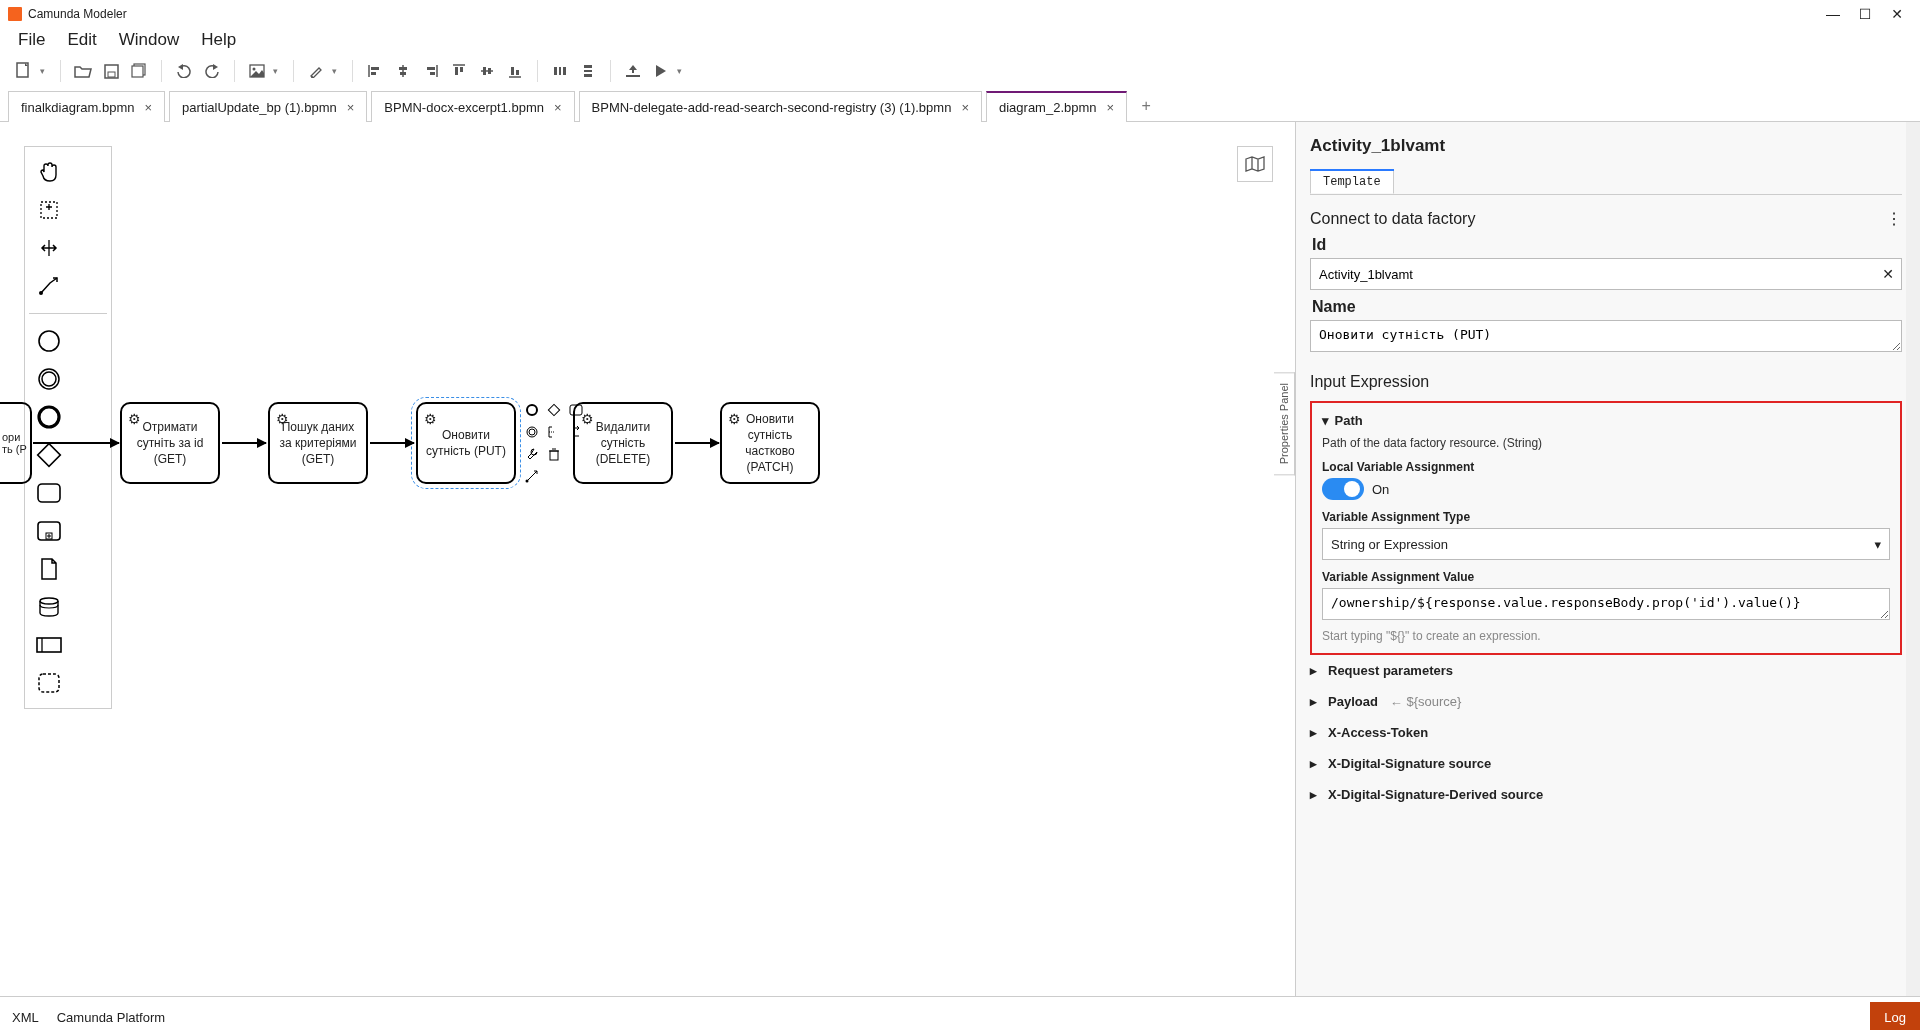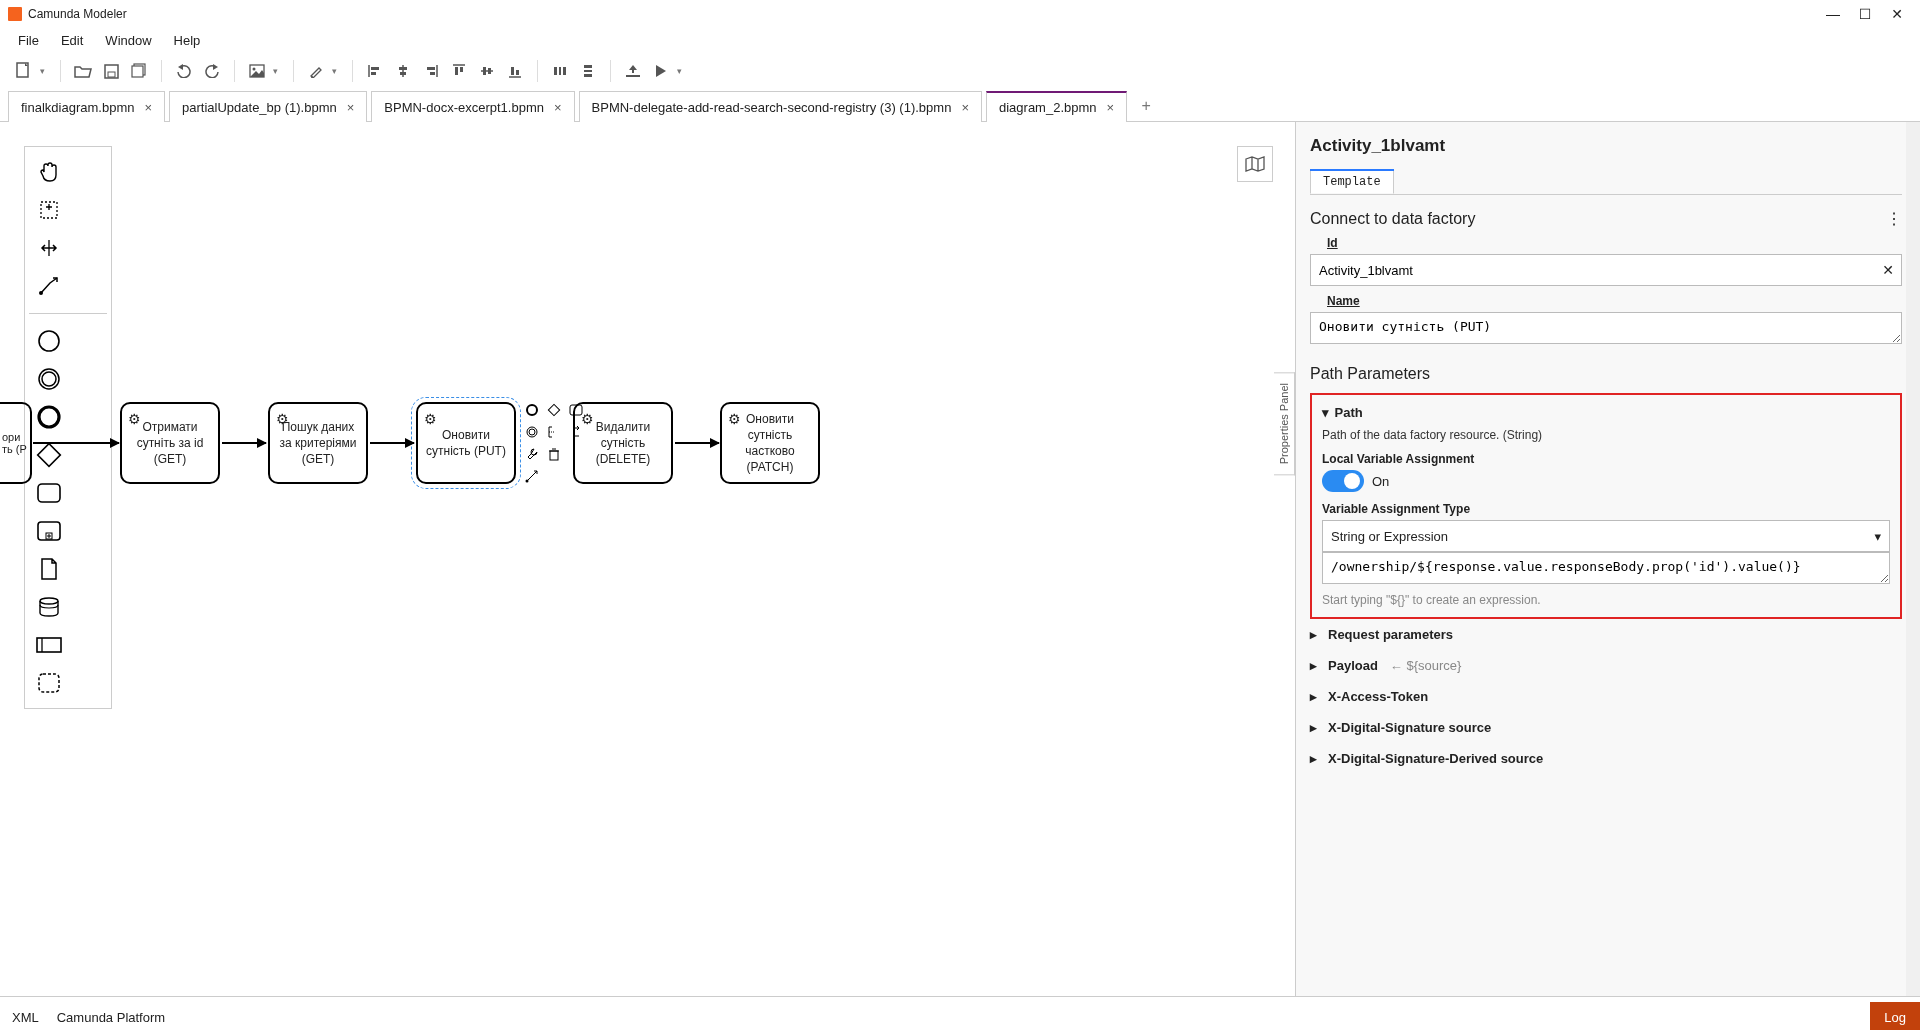--- a/index.html
+++ b/index.html
@@ -7,21 +7,21 @@
 
 
 .titlebar { height: 28px; display: flex; align-items: center; padding: 0 8px; justify-content: space-between; }
 .titlebar-left { display: flex; align-items: center; gap: 6px; }
 .app-icon { width: 14px; height: 14px; background: #f5631e; display: inline-block; border-radius: 1px; }
 .titlebar-title { font-size: 12px; }
 .titlebar-controls { display: flex; gap: 18px; font-size: 14px; margin-right: 8px; }
 .win-ctrl { width: 14px; text-align: center; cursor: default; }
 
 
-.menubar { height: 24px; display: flex; align-items: center; padding: 0 8px; gap: 2px; font-size: 13px; }
+.menubar { height: 24px; display: flex; align-items: center; padding: 0 8px; gap: 2px; font-size: 17px; }
 .menubar-item { padding: 2px 10px; cursor: default; }
 
 
 .toolbar { height: 38px; display: flex; align-items: center; padding: 0 12px; gap: 4px; }
 .tool-btn { width: 24px; height: 24px; display: flex; align-items: center; justify-content: center; color: #555; }
 .tool-sep { width: 1px; height: 22px; background: #ddd; margin: 0 6px; }
 .tool-chevron { width: 10px; font-size: 9px; color: #777; }
 
 
 .tabbar { height: 32px; display: flex; align-items: stretch; border-bottom: 1px solid #ccc; padding-left: 8px; }
@@ -68,21 +68,21 @@
 .props-inner { padding: 0 18px 14px 14px; }
 .props-title { font-size: 17px; font-weight: bold; padding: 14px 0 8px; }
 .props-template-tab { display: inline-block; border: 1px solid #ccc; border-bottom-color: #f8f8f8; padding: 4px 12px; font-size: 12px; background: #fff; position: relative; }
 .props-template-tab::before { content: ""; position: absolute; left: -1px; right: -1px; top: -2px; height: 2px; background: #2a7aff; }
 .props-template-bar { border-bottom: 1px solid #ccc; margin-top: 6px; font-family: Liberation Mono, monospace; }
 
 .props-section-hd { display: flex; align-items: center; justify-content: space-between; margin: 14px 0 8px; }
 .props-section-hd h3 { font-size: 16px; font-weight: normal; }
 .kebab { font-size: 16px; }
 
-.field-lbl { font-size: 12px; font-weight: bold; margin: 8px 17px 4px; text-decoration: underline; }
+.field-lbl { font-size: 16px; font-weight: bold; margin: 8px 2px 4px; }
 .field-input { width: 100%; height: 32px; border: 1px solid #bbb; background: #fff; padding: 0 8px; font-size: 13px; }
 .id-row { position: relative; }
 .id-clear { position: absolute; right: 8px; top: 50%; transform: translateY(-50%); font-size: 14px; }
 .field-ta { width: 100%; height: 32px; border: 1px solid #bbb; background: #fff; padding: 6px 8px; font-size: 13px; resize: both; }
 
 .highlight-box { border: 2px solid #e02424; padding: 10px; margin-top: 10px; background: #f8f8f8; }
 .collap-hd { display: flex; align-items: center; gap: 6px; font-size: 13px; font-weight: bold; margin-bottom: 6px; }
 .desc-text { font-size: 12px; color: #333; margin: 8px 0; }
 .sub-lbl { font-size: 12px; font-weight: bold; margin: 10px 0 4px; }
 .toggle-row { display: flex; align-items: center; gap: 8px; }
@@ -473,21 +473,21 @@
       <div class="field-lbl">Id</div>
       <div class="id-row">
         <input class="field-input" value="Activity_1blvamt" style="">
         <span class="id-clear">✕</span>
       </div>
 
       <div class="field-lbl">Name</div>
       <textarea class="field-ta" style="">Оновити сутність (PUT)</textarea>
 
       <div class="props-section-hd" style="margin-top:18px;">
-        <h3>Path Parameters</h3>
+        <h3>Input Expression</h3>
       </div>
 
       <div class="highlight-box">
         <div class="collap-hd">
           <span>▾</span>
           <span>Path</span>
         </div>
         <div class="desc-text">Path of the data factory resource. (String)</div>
 
         <div class="sub-lbl">Local Variable Assignment</div>
@@ -495,20 +495,21 @@
           <div class="toggle"></div>
           <span>On</span>
         </div>
 
         <div class="sub-lbl">Variable Assignment Type</div>
         <div class="select">
           <span>String or Expression</span>
           <span>▾</span>
         </div>
 
+        <div class="sub-lbl">Variable Assignment Value</div>
         <textarea class="field-ta" style="">/ownership/${response.value.responseBody.prop('id').value()}</textarea>
         <div class="hint">Start typing "${}" to create an expression.</div>
       </div>
 
       <div class="collapsed-row">
         <span class="chev">▸</span>
         <span>Request parameters</span>
       </div>
       <div class="collapsed-row">
         <span class="chev">▸</span>

